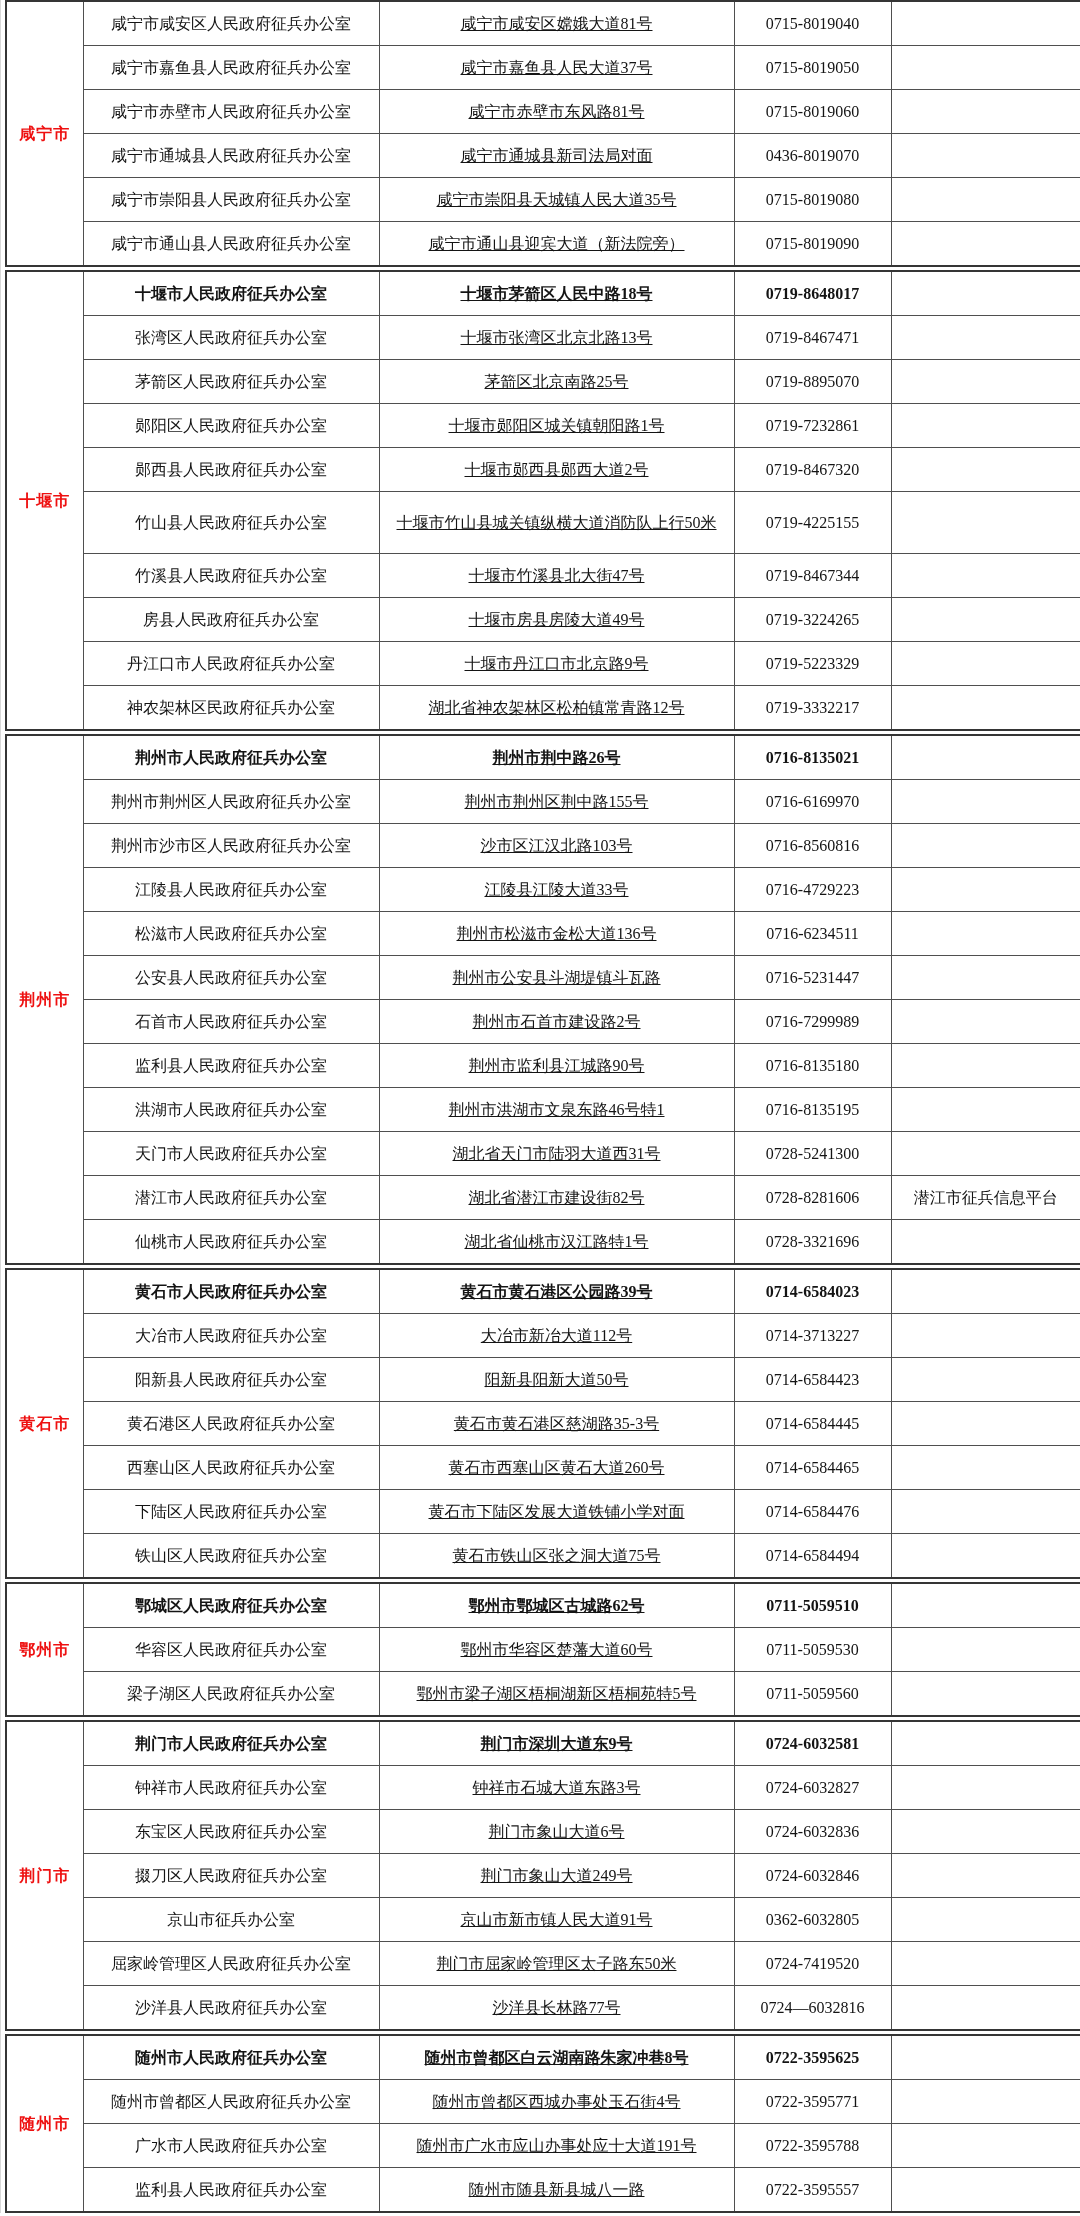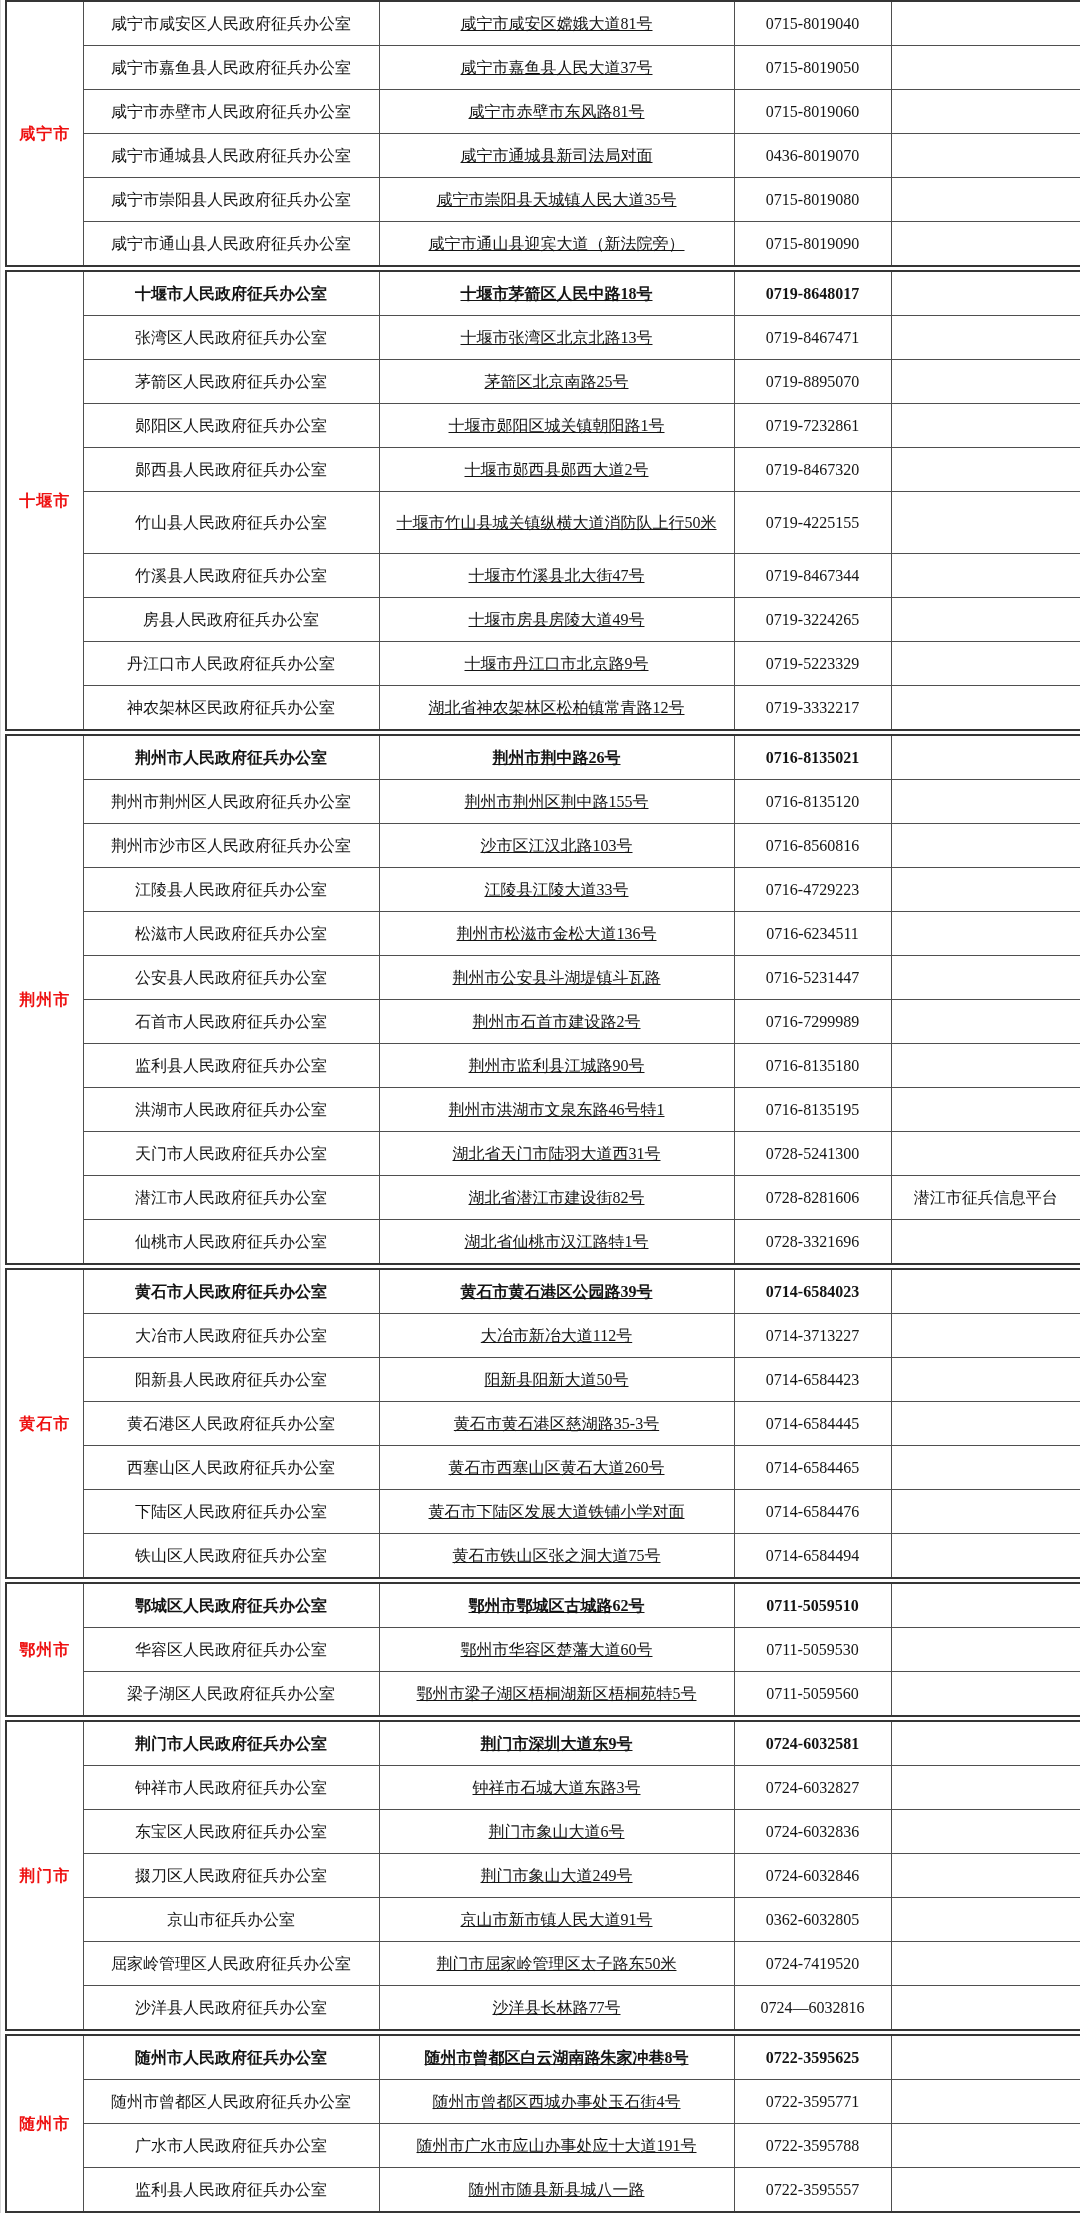--- a/index.html
+++ b/index.html
@@ -194,21 +194,21 @@
           <tr>
             <td class="city" rowspan="12">荆州市</td>
             <td class="office hl"><span>荆州市人民政府征兵办公室</span></td>
             <td class="address hl"><span>荆州市荆中路26号</span></td>
             <td class="phone hl"><span>0716-8135021</span></td>
             <td class="note hl"><span></span></td>
           </tr>
           <tr>
             <td class="office"><span>荆州市荆州区人民政府征兵办公室</span></td>
             <td class="address"><span>荆州市荆州区荆中路155号</span></td>
-            <td class="phone"><span>0716-8135120</span></td>
+            <td class="phone"><span>0716-6169970</span></td>
             <td class="note"><span></span></td>
           </tr>
           <tr>
             <td class="office"><span>荆州市沙市区人民政府征兵办公室</span></td>
             <td class="address"><span>沙市区江汉北路103号</span></td>
             <td class="phone"><span>0716-8560816</span></td>
             <td class="note"><span></span></td>
           </tr>
           <tr>
             <td class="office"><span>江陵县人民政府征兵办公室</span></td>

